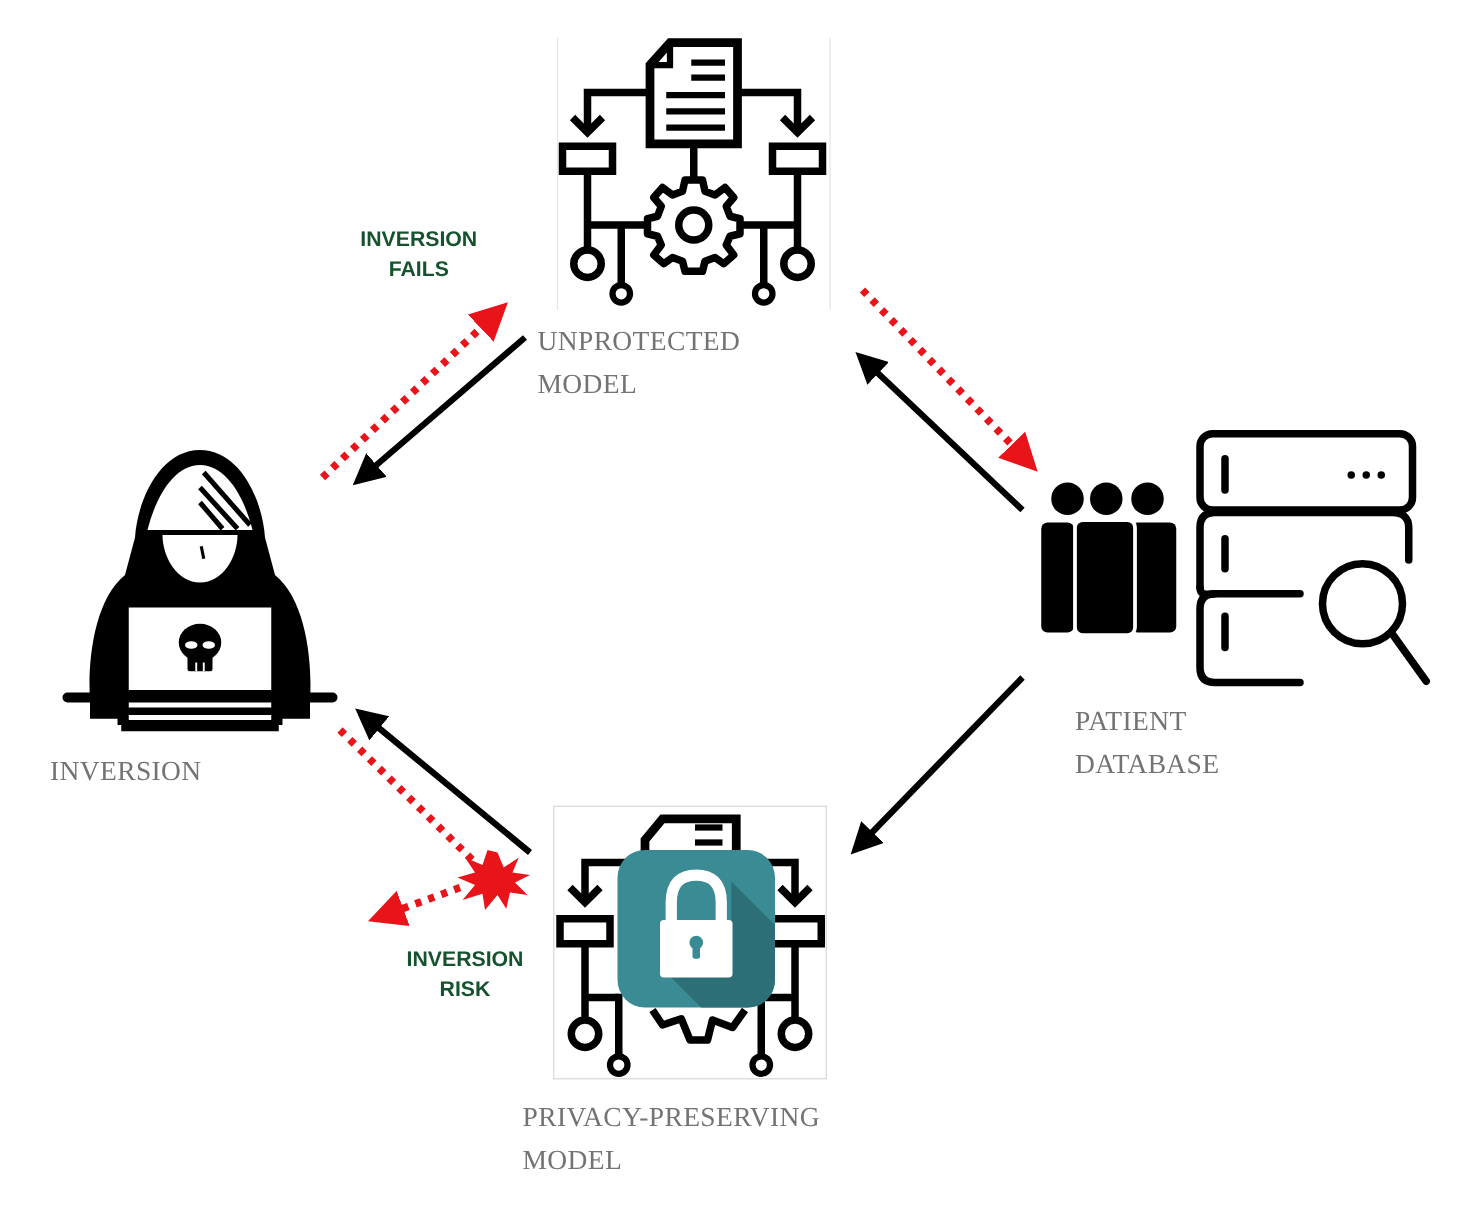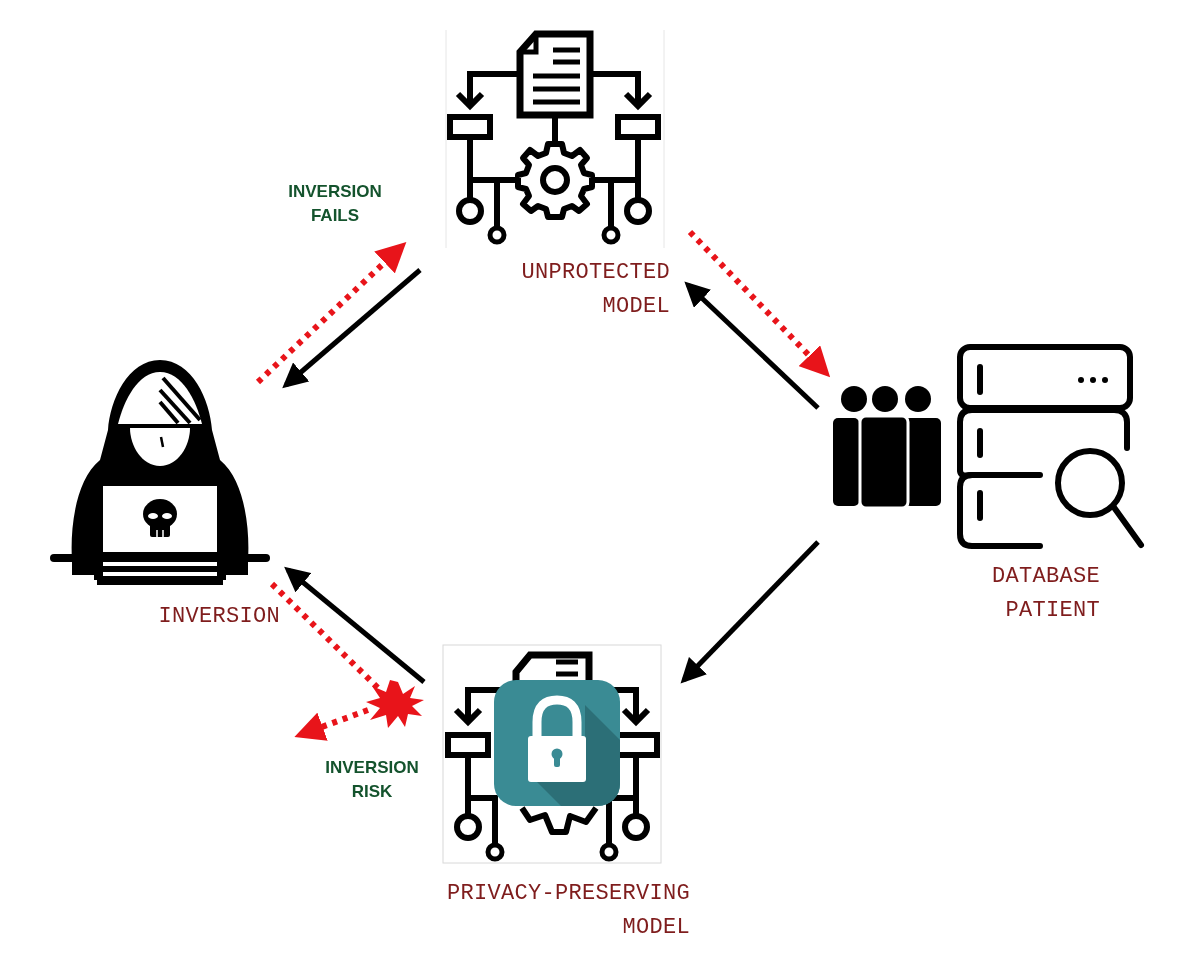--- a/index.html
+++ b/index.html
@@ -1,21 +1,21 @@
 <!DOCTYPE html>
 <html><head>
 <meta charset="utf-8">
 <style>
   html, body { margin: 0; padding: 0; background: #ffffff; }
   body { width: 1184px; height: 969px; position: relative; overflow: hidden; }
   #diagram { position: absolute; left: 0; top: 0; }
   .node-label {
-    position: absolute; text-align: right;
-    font-family: Liberation Mono, monospace; font-size: 22px; line-height: 34px;
-    color: #7f1d1d; letter-spacing: 0.3px;
+    position: absolute; text-align: left;
+    font-family: Liberation Serif, serif; font-size: 22px; line-height: 34px;
+    color: #737373; letter-spacing: 0.3px;
   }
   .red-label {
     position: absolute; text-align: center;
     font-family: "Liberation Sans", sans-serif; font-weight: bold; font-size: 17px; line-height: 24px;
     color: #14532d;
   }
 </style>
 </head>
 <body>
 
@@ -175,25 +175,25 @@
 <div class="node-label" style="left:430px; top:256px; width:240px;">
   <div>UNPROTECTED</div>
   <div>MODEL</div>
 </div>
 
 <div class="node-label" style="left:40px; top:600px; width:240px;">
   <div>INVERSION</div>
 </div>
 
 <div class="node-label" style="left:860px; top:560px; width:240px;">
+  <div>PATIENT</div>
   <div>DATABASE</div>
-  <div>PATIENT</div>
-</div>
-
-<div class="node-label" style="left:380px; top:877px; width:310px;">
+</div>
+
+<div class="node-label" style="left:418px; top:877px; width:310px;">
   <div>PRIVACY-PRESERVING</div>
   <div>MODEL</div>
 </div>
 
 <div class="red-label" style="left:265px; top:180px; width:140px;">
   <div>INVERSION</div>
   <div>FAILS</div>
 </div>
 
 <div class="red-label" style="left:302px; top:756px; width:140px;">

